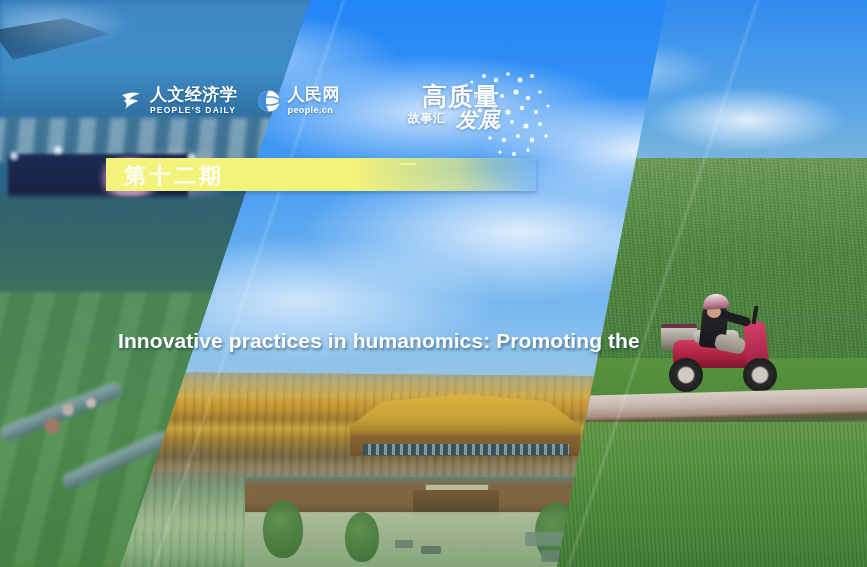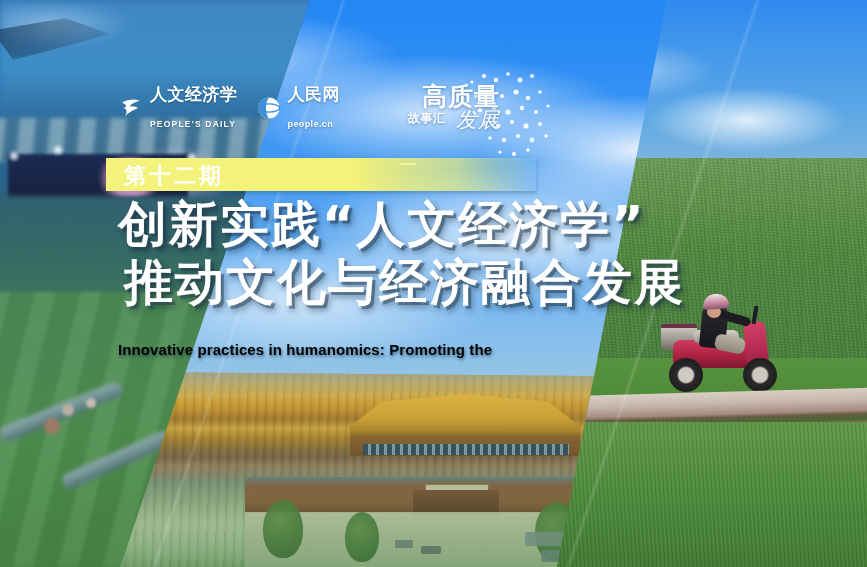--- a/index.html
+++ b/index.html
@@ -244,31 +244,31 @@
   
   .seam{position:absolute;top:0;height:567px;width:2px;background:rgba(255,255,255,.22);filter:blur(1px);}
 
   
   .logos{position:absolute;left:118px;top:86px;display:flex;align-items:center;gap:18px;}
   .logo{display:flex;align-items:center;gap:6px;}
   .logo-mark{width:26px;height:26px;flex:none;}
   .logo-txt{display:flex;flex-direction:column;line-height:1;}
   .logo-cn{color:#fff;font-size:17px;font-weight:700;letter-spacing:.5px;
     text-shadow:0 1px 2px rgba(0,40,80,.45);font-family:"DejaVu Sans",sans-serif;}
-  .logo-en{color:#fff;font-size:8.5px;font-weight:700;letter-spacing:1.2px;margin-top:17px;
+  .logo-en{color:#fff;font-size:8.5px;font-weight:700;letter-spacing:1.2px;margin-top:3px;
     text-shadow:0 1px 2px rgba(0,40,80,.45);}
   .logo-en.lower{letter-spacing:.4px;font-size:9px;}
 
   
   .emblem{position:absolute;left:398px;top:62px;width:160px;height:100px;}
   .em-dots{position:absolute;right:4px;top:6px;width:92px;height:92px;opacity:.95;}
   .em-main{position:absolute;left:24px;top:18px;color:#fff;font-size:25px;font-weight:700;
     letter-spacing:1px;font-family:"DejaVu Sans",sans-serif;
     text-shadow:0 1px 3px rgba(20,70,130,.5);}
-  .em-main2{position:absolute;left:58px;top:44px;color:#fff;font-size:21px;font-weight:400;
+  .em-main2{position:absolute;left:58px;top:44px;color:#fff;font-size:21px;font-weight:700;
     letter-spacing:1px;font-family:"DejaVu Sans",sans-serif;font-style:italic;
     text-shadow:0 1px 3px rgba(20,70,130,.5);}
   .em-sub{position:absolute;left:10px;top:48px;color:#fff;font-size:12px;font-weight:700;
     letter-spacing:.5px;font-family:"DejaVu Sans",sans-serif;
     text-shadow:0 1px 3px rgba(20,70,130,.5);}
   .em-dash{position:absolute;left:-8px;top:53px;width:16px;height:2px;background:#fff;opacity:.9;}
 
   
   .band{
     position:absolute;left:106px;top:158px;width:430px;height:33px;
@@ -288,22 +288,22 @@
     letter-spacing:2px;white-space:nowrap;
     font-family:"DejaVu Sans",sans-serif;
     text-shadow:
       3px 3px 0 rgba(35,60,80,.50),
       4px 5px 6px rgba(10,30,50,.45);
   }
   .tline.l2{margin-left:6px;}
 
   
   .subtitle{
-    position:absolute;left:118px;top:340px;width:640px;
-    color:#000000;font-size:15px;font-weight:700;line-height:1.32;
+    position:absolute;left:118px;top:327px;width:640px;
+    color:#ffffff;font-size:21px;font-weight:700;line-height:1.32;
     letter-spacing:.1px;
     font-family:"Liberation Sans",sans-serif;
     text-shadow:1px 2px 3px rgba(10,40,60,.55);
   }
 </style>
 </head>
 <body>
 
 <div class="poster">
 
@@ -435,22 +435,18 @@
       </g>
     </svg>
     <span class="em-main">高质量</span>
     <span class="em-main2">发展</span>
     <span class="em-sub">故事汇<span class="em-dash"></span></span>
   </div>
 
   <div class="band"></div>
   <div class="band-label">第十二期</div>
 
-  <div class="title">
-    <div class="tline">创新实践“人文经济学”</div>
-    <div class="tline l2">推动文化与经济融合发展</div>
-  </div>
 
   <div class="subtitle">
     <div>Innovative practices in humanomics: Promoting the</div>
   </div>
 
 </div>
 
 </body></html>

